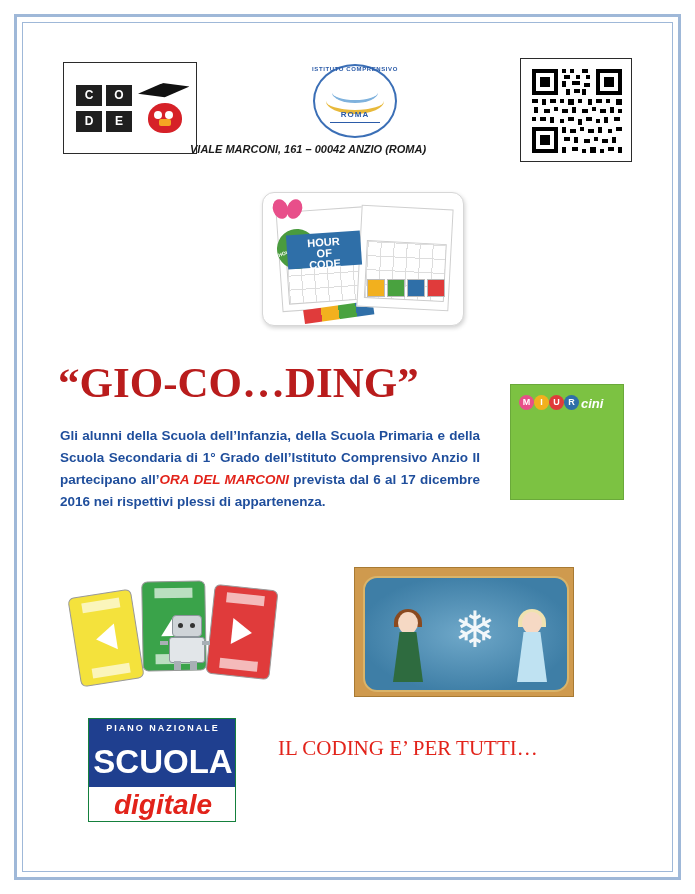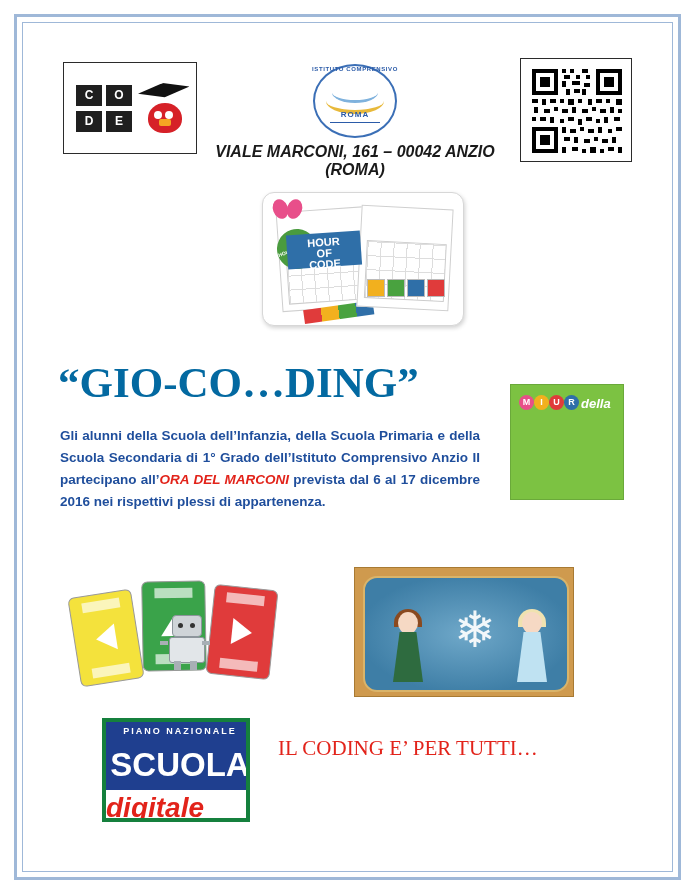--- a/index.html
+++ b/index.html
@@ -153,22 +153,22 @@
     position: absolute;
     left: 30px; top: 60px;
     width: 50px;
     border-bottom: 1px solid #2b5ba8;
   }
 
   .address {
     position: absolute;
     left: 190px; top: 143px;
     width: 330px;
-    text-align: center;
-    font-size: 16px;
+    text-align: left;
+    font-size: 11px;
     font-weight: bold;
     font-style: italic;
     color: #1a1a1a;
     font-family: "Liberation Sans", sans-serif;
   }
 
   .qr-box {
     position: absolute;
     left: 520px; top: 58px;
     width: 112px; height: 104px;
@@ -268,21 +268,21 @@
   }
 
   
   .title {
     position: absolute;
     left: 58px; top: 358px;
     width: 430px;
     font-family: "Liberation Serif", serif;
     font-size: 43px;
     font-weight: bold;
-    color: #0369a1;
+    color: #b91c1c;
     letter-spacing: 0px;
   }
 
   
   .body-text {
     position: absolute;
     left: 60px; top: 425px;
     width: 420px;
     font-size: 13.5px;
     line-height: 22px;
@@ -467,24 +467,23 @@
   }
   .doll.anna .dress { background: #2e6b3f; }
   .doll.elsa .dress { background: #bfe2f2; }
 
   
   .sd {
     position: absolute;
     left: 88px; top: 718px;
     width: 148px; height: 104px;
     background: #ffffff;
-    border: 4px solid #15803d;
+    border: 1px solid #15803d;
     box-sizing: border-box;
     overflow: hidden;
-    margin-left: 14px;
   }
   .sd .top {
     position: absolute; left: 0; top: 0;
     width: 148px; height: 18px;
     background: #1f3f8f;
     color: #ffffff;
     font-size: 9px;
     font-weight: bold;
     letter-spacing: 2px;
     text-align: center;
@@ -503,20 +502,21 @@
     line-height: 50px;
   }
   .sd .bot {
     position: absolute; left: 0; top: 68px;
     width: 148px; height: 36px;
     background: #ffffff;
     color: #e2231a;
     font-size: 28px;
     font-weight: bold;
     font-style: italic;
+    text-align: center;
     line-height: 36px;
   }
 
   
   .slogan {
     position: absolute;
     left: 278px; top: 732px;
     width: 340px;
     color: #e2231a;
     font-family: "Liberation Serif", serif;
@@ -665,21 +665,21 @@
   <div class="title">“GIO-CO…DING”</div>
 
   <div class="body-text"><span>Gli alunni della Scuola dell’Infanzia, della Scuola Primaria e della Scuola Secondaria di 1° Grado dell’Istituto Comprensivo Anzio II partecipano all’</span><span class="hl">ORA DEL MARCONI</span><span> prevista dal 6 al 17 dicembre 2016 nei rispettivi plessi di appartenenza.</span></div>
 
   <div class="pif">
     <div class="dots">
       <div class="dot" style="left:0;background:#e84f8a">M</div>
       <div class="dot" style="left:15px;background:#f2b01e">I</div>
       <div class="dot" style="left:30px;background:#e03b3b">U</div>
       <div class="dot" style="left:45px;background:#2f6fa8">R</div>
-      <div class="cini">della</div>
+      <div class="cini">cini</div>
     </div>
   </div>
 
   <div class="cards">
     <div class="card yellow">
       <div class="strip"></div>
         <div class="strip2"></div>
       <div class="arrow arrow-left"></div>
     </div>
     <div class="card green">

